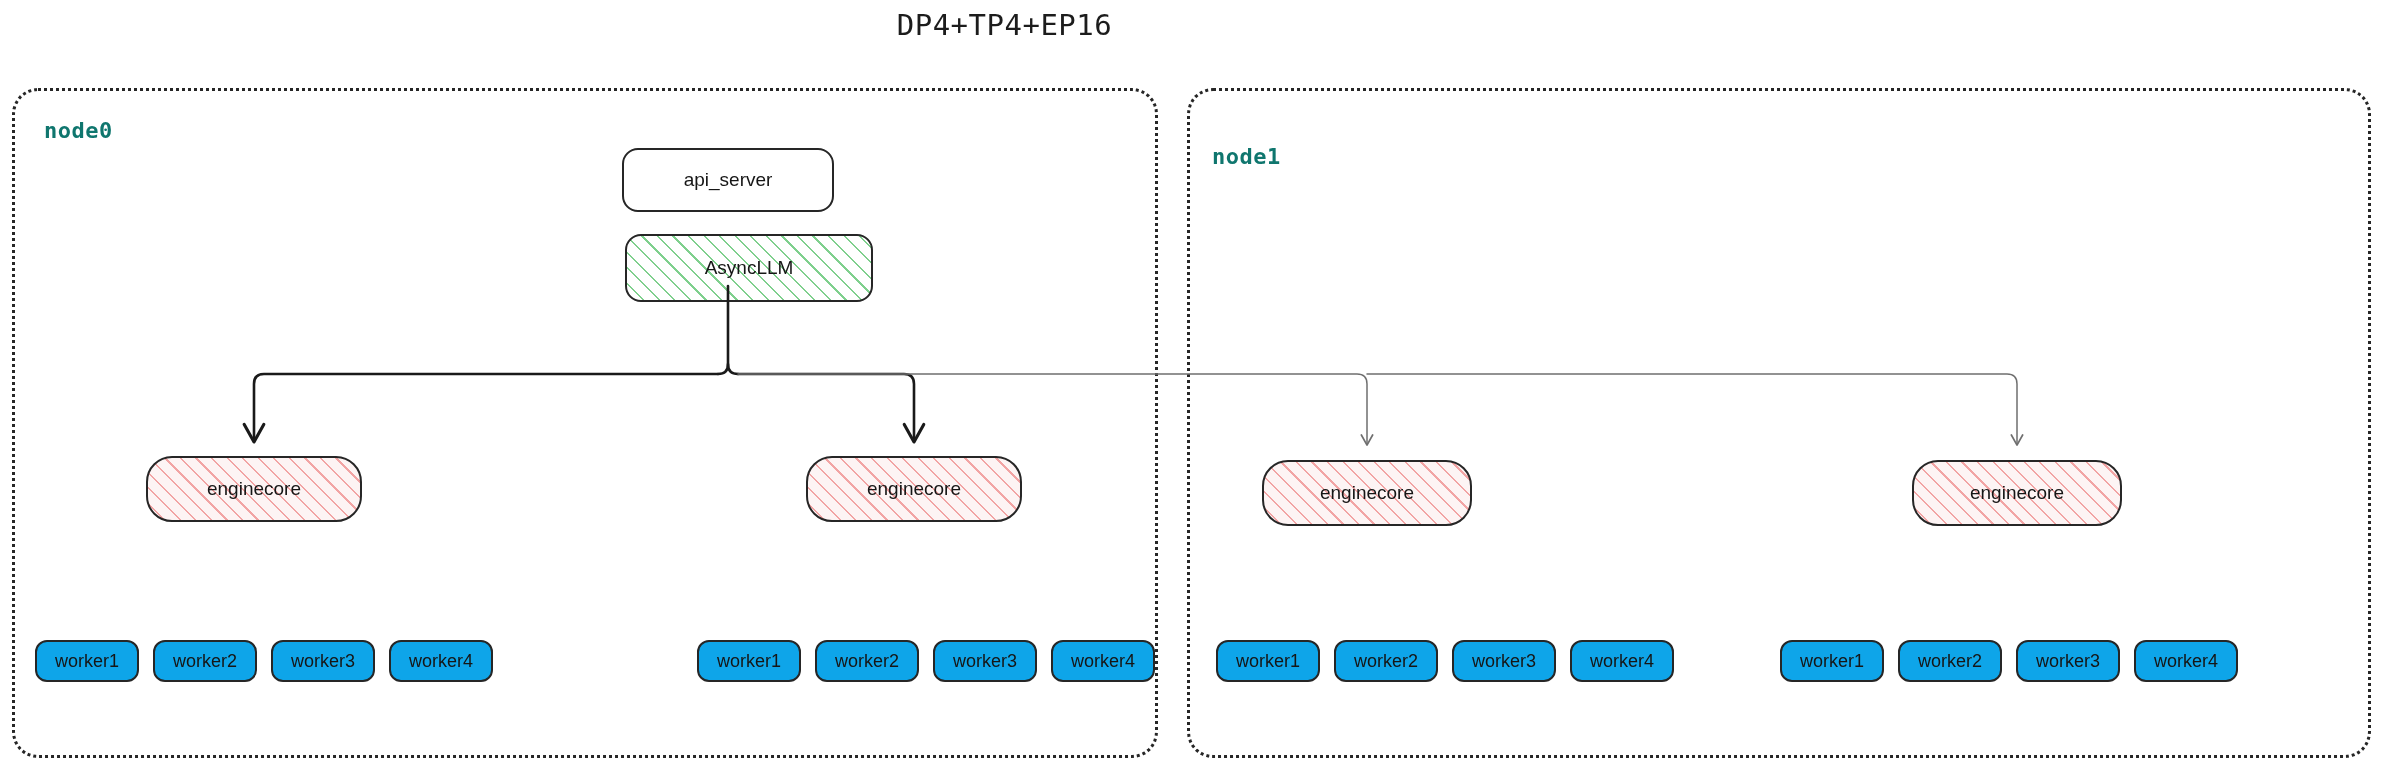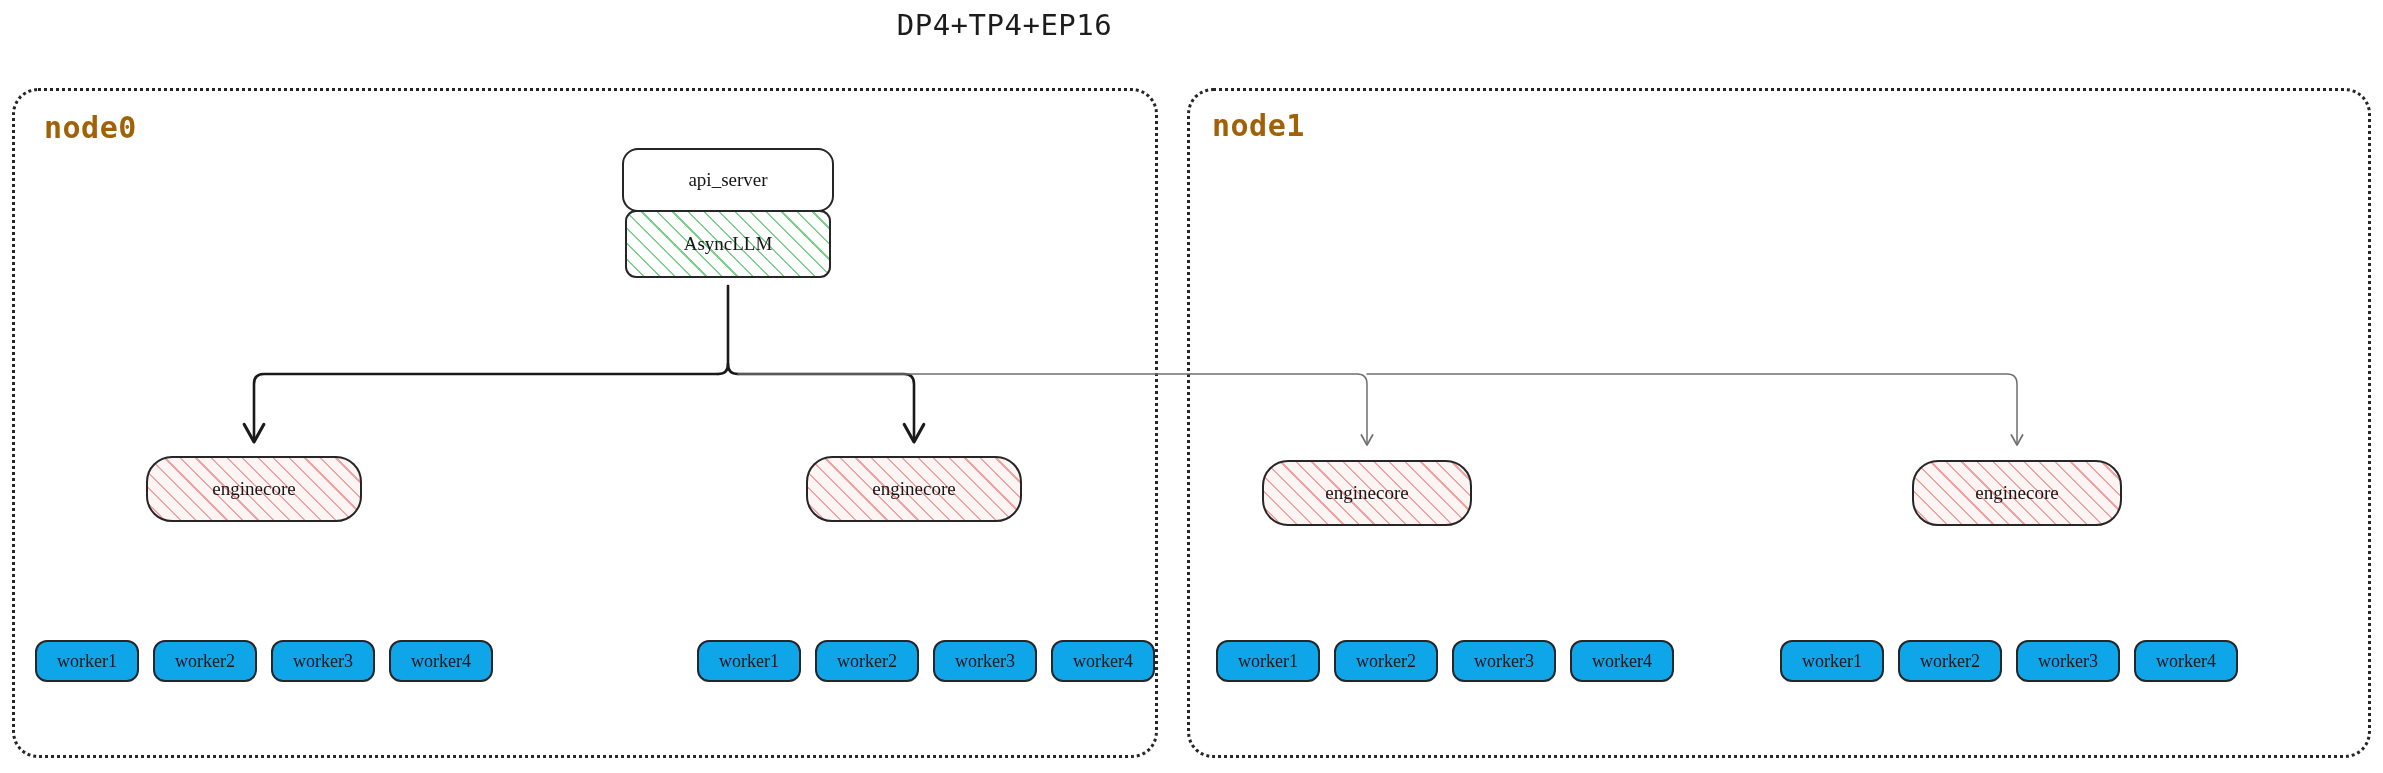--- a/index.html
+++ b/index.html
@@ -37,40 +37,41 @@
   .node-container {
     position: absolute;
     border: 3px dotted #262626;
     border-radius: 26px;
     box-sizing: border-box;
     background: transparent;
   }
   .node-label {
     position: absolute;
     font-family: "DejaVu Sans Mono", monospace;
-    font-size: 30px;
+    font-size: 22px;
     font-weight: 700;
-    color: #a16207;
+    color: #0f766e;
     white-space: nowrap;
     letter-spacing: 0.5px;
+    margin-top: 8px;
   }
 
   
   .box {
     position: absolute;
     box-sizing: border-box;
     border: 2.4px solid #262626;
     border-radius: 14px;
     background: #ffffff;
     display: flex;
     align-items: center;
     justify-content: center;
     color: #161616;
     white-space: nowrap;
-    font-family: Liberation Serif, serif;
+    font-family: Liberation Sans, sans-serif;
   }
 
   .box-api-server {
     border-radius: 16px;
     font-size: 19px;
   }
 
   .box-asyncllm {
     border-radius: 16px;
     font-size: 19px;
@@ -116,37 +117,37 @@
 <body>
 
 <div id="canvas">
 
   <div class="diagram-title">DP4+TP4+EP16</div>
 
   <div class="node-container" style="left:12px; top:88px; width:1146px; height:670px;"></div>
   <div class="node-label" style="left:44px; top:110px;">node0</div>
 
   <div class="box box-api-server" style="left:622px; top:148px; width:212px; height:64px;">api_server</div>
-  <div class="box box-asyncllm" style="left:625px; top:210px; width:206px; height:68px;border-radius:11px;">AsyncLLM</div>
+  <div class="box box-asyncllm" style="left:625px; top:234px; width:248px; height:68px;">AsyncLLM</div>
 
   <div class="box box-enginecore" style="left:146px; top:456px; width:216px; height:66px;">enginecore</div>
   <div class="box box-enginecore" style="left:806px; top:456px; width:216px; height:66px;">enginecore</div>
 
   <div class="box box-worker" style="left:35px; top:640px; width:104px; height:42px;">worker1</div>
   <div class="box box-worker" style="left:153px; top:640px; width:104px; height:42px;">worker2</div>
   <div class="box box-worker" style="left:271px; top:640px; width:104px; height:42px;">worker3</div>
   <div class="box box-worker" style="left:389px; top:640px; width:104px; height:42px;">worker4</div>
 
   <div class="box box-worker" style="left:697px; top:640px; width:104px; height:42px;">worker1</div>
   <div class="box box-worker" style="left:815px; top:640px; width:104px; height:42px;">worker2</div>
   <div class="box box-worker" style="left:933px; top:640px; width:104px; height:42px;">worker3</div>
   <div class="box box-worker" style="left:1051px; top:640px; width:104px; height:42px;">worker4</div>
 
   <div class="node-container" style="left:1187px; top:88px; width:1184px; height:670px;"></div>
-  <div class="node-label" style="left:1212px; top:108px;">node1</div>
+  <div class="node-label" style="left:1212px; top:136px;">node1</div>
 
   <div class="box box-enginecore" style="left:1262px; top:460px; width:210px; height:66px;">enginecore</div>
   <div class="box box-enginecore" style="left:1912px; top:460px; width:210px; height:66px;">enginecore</div>
 
   <div class="box box-worker" style="left:1216px; top:640px; width:104px; height:42px;">worker1</div>
   <div class="box box-worker" style="left:1334px; top:640px; width:104px; height:42px;">worker2</div>
   <div class="box box-worker" style="left:1452px; top:640px; width:104px; height:42px;">worker3</div>
   <div class="box box-worker" style="left:1570px; top:640px; width:104px; height:42px;">worker4</div>
 
   <div class="box box-worker" style="left:1780px; top:640px; width:104px; height:42px;">worker1</div>

